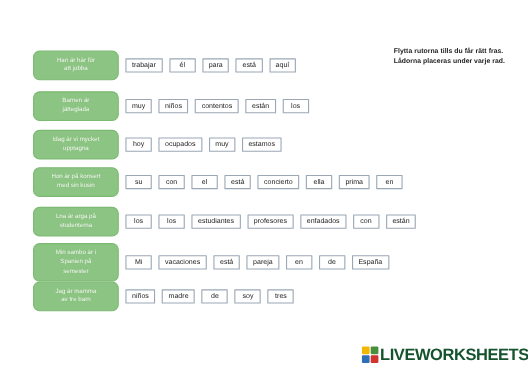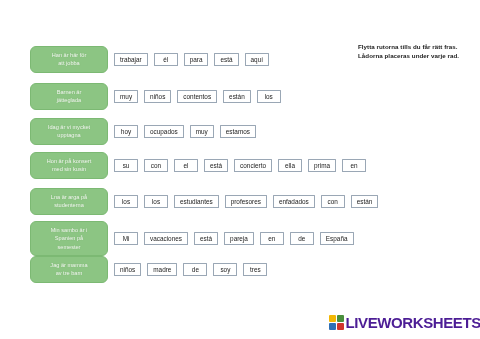--- a/index.html
+++ b/index.html
@@ -117,21 +117,21 @@
     margin-right: 1.5px;
   }
   .logo-mark i {
     display: block;
     border-radius: 1px;
   }
   .logo-text {
     font-family: "Liberation Sans", sans-serif;
     font-size: 15px;
     font-weight: bold;
-    color: #4c1d95;
+    color: #14532d;
     letter-spacing: -0.4px;
     line-height: 1;
   }
 </style>
 </head>
 <body>
 
 <div id="worksheet">
 
   <div class="instructions">

